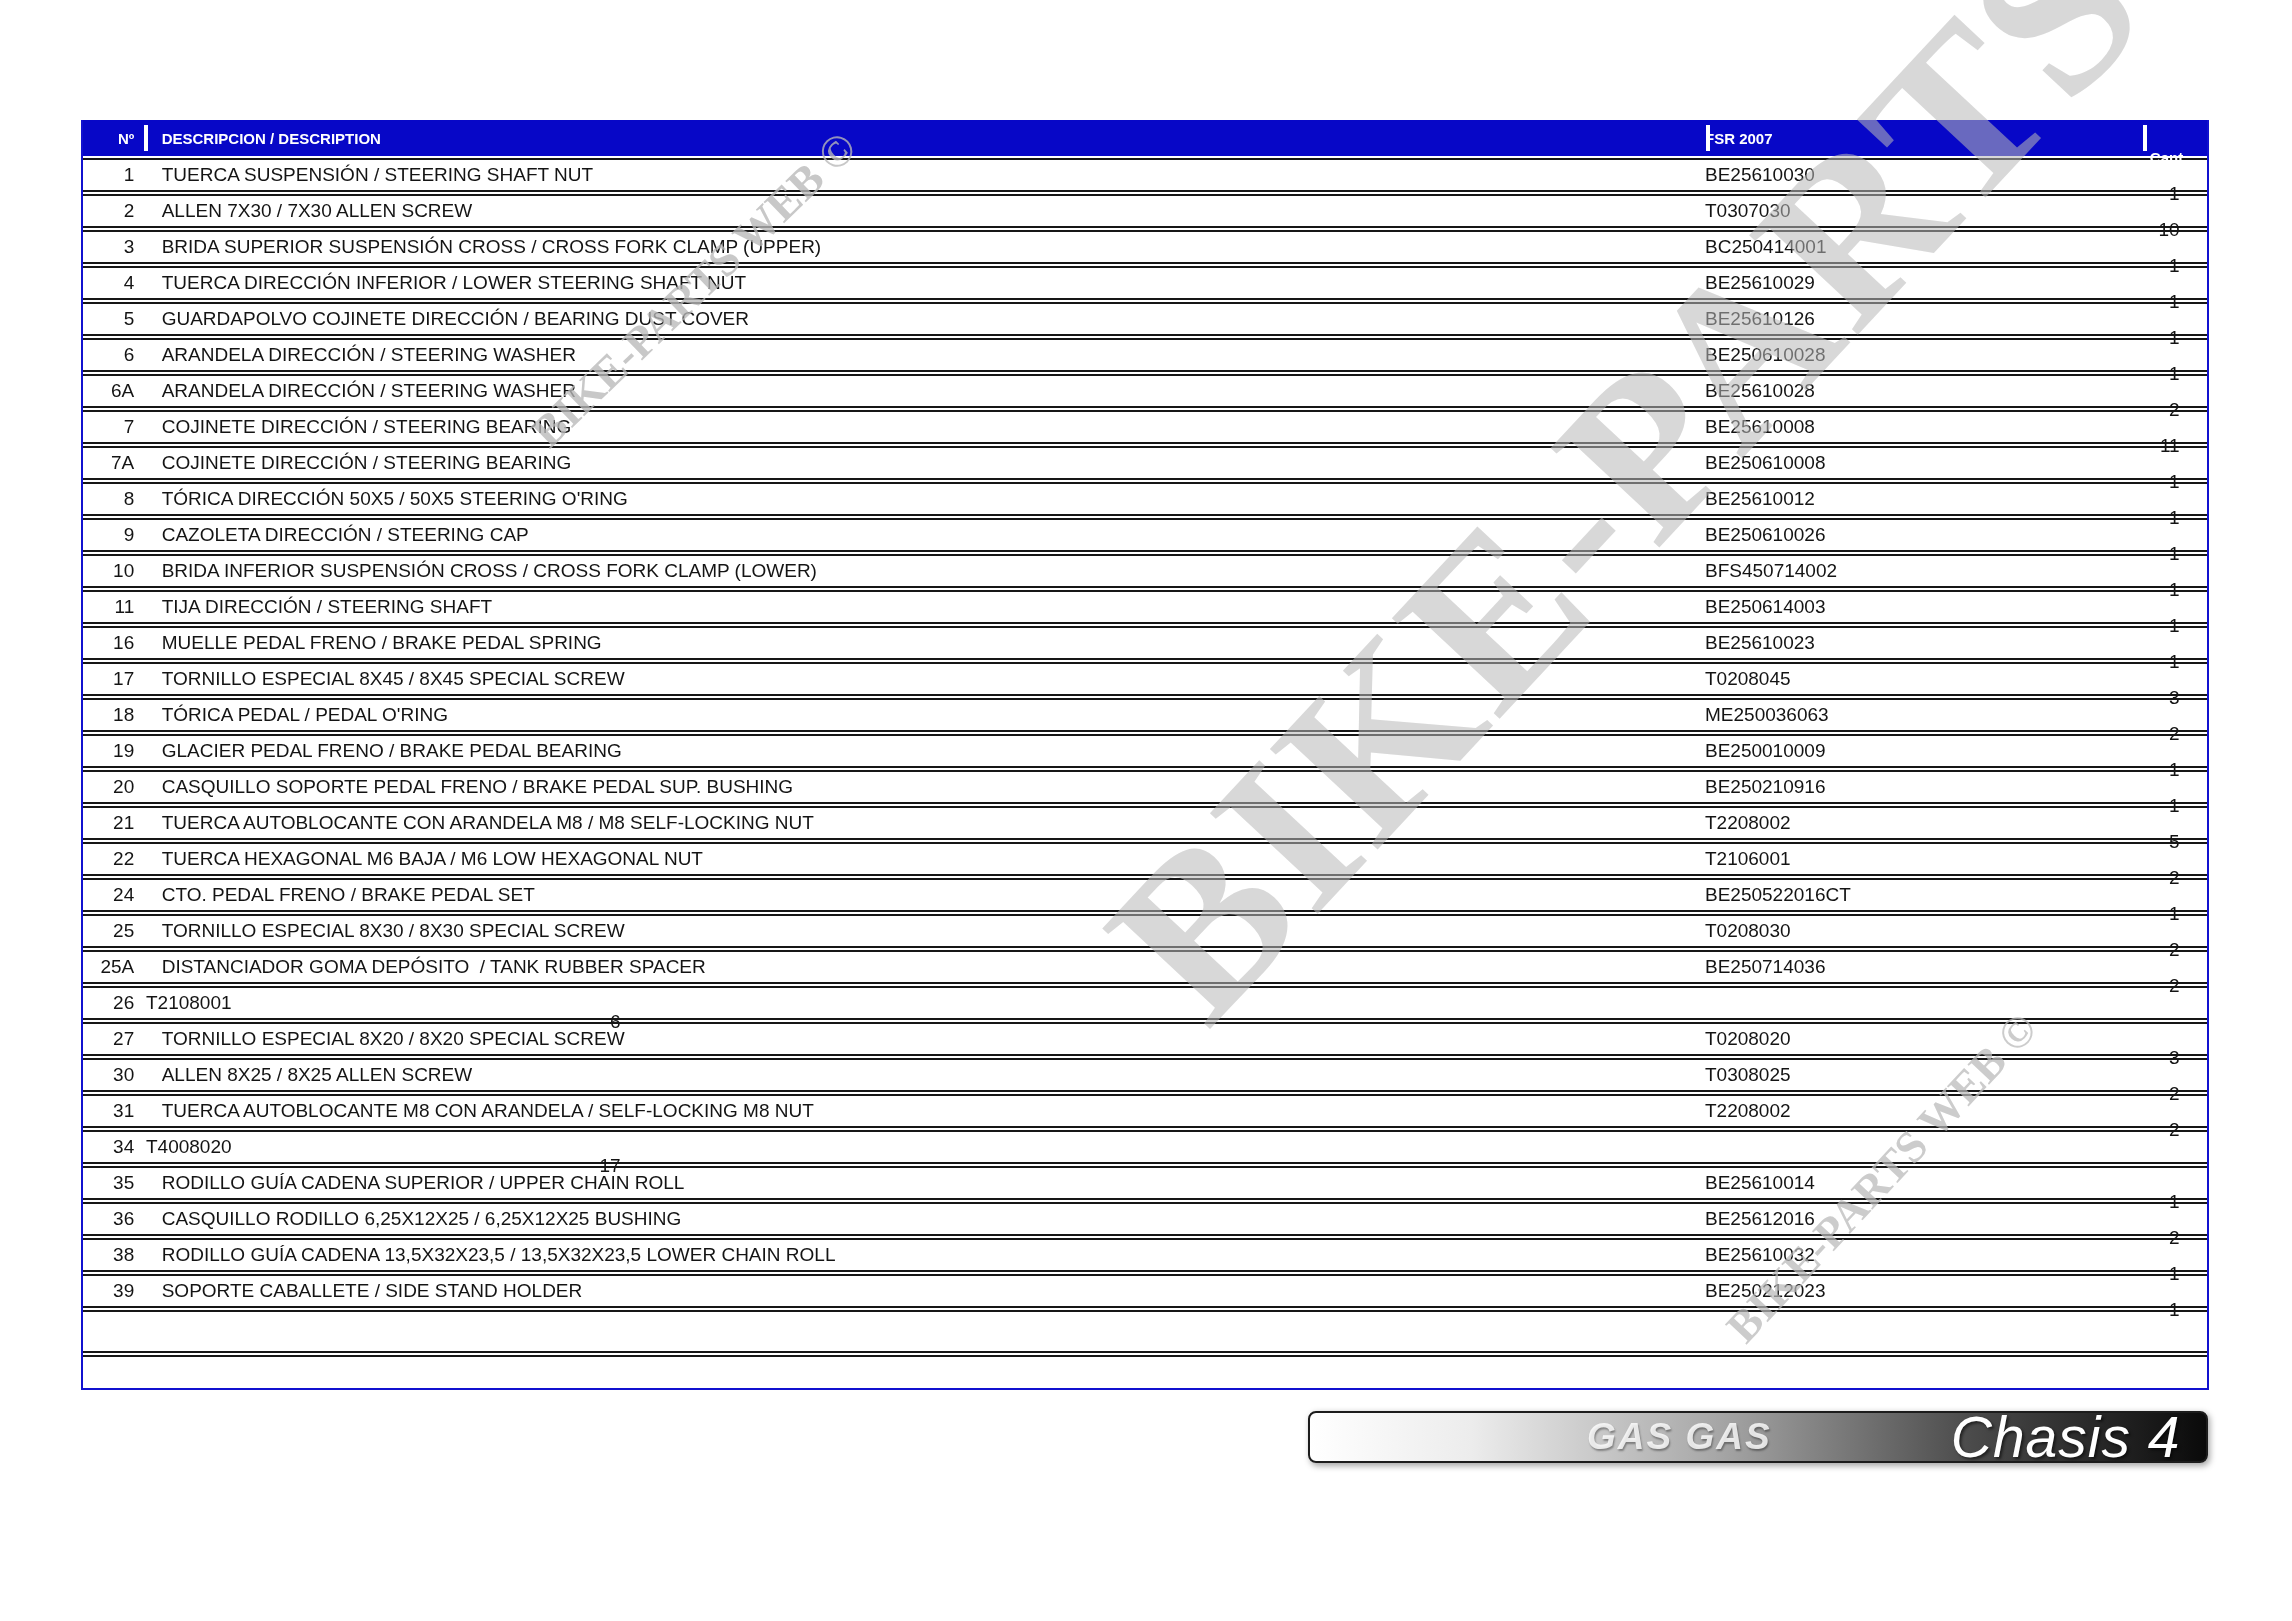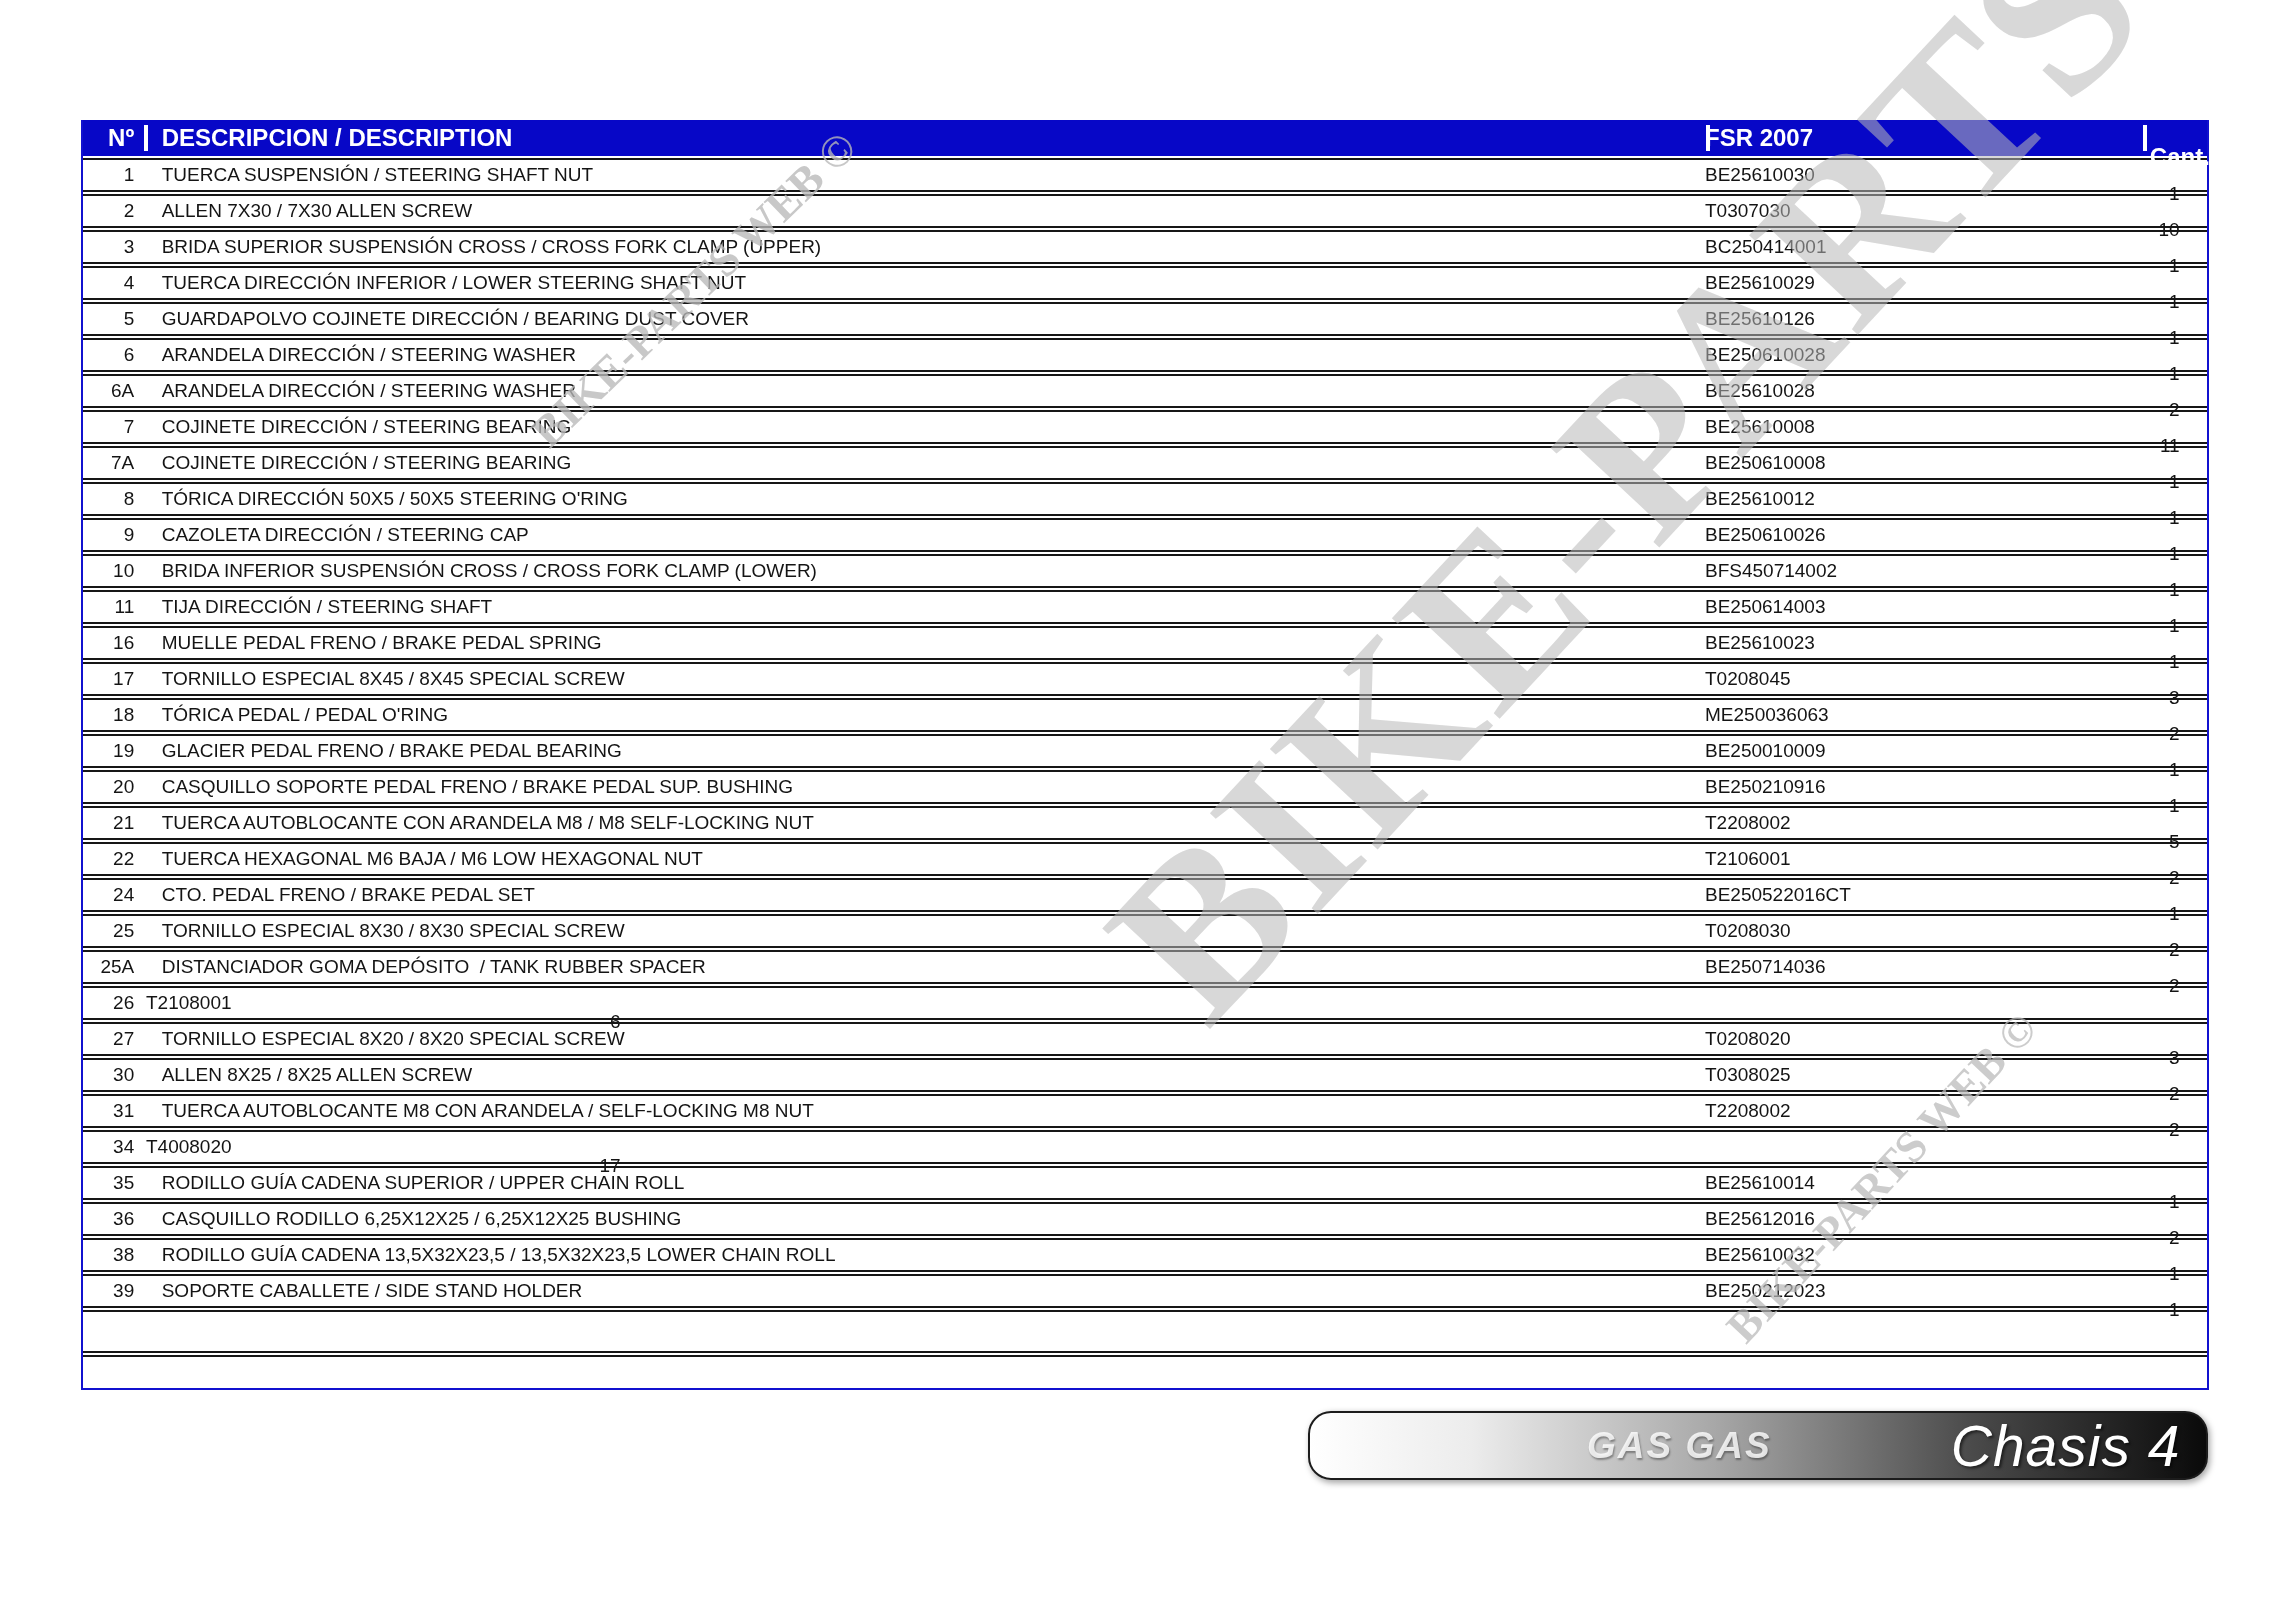--- a/index.html
+++ b/index.html
@@ -14,21 +14,21 @@
   .parts-table{
     position:absolute;left:81px;top:120px;width:2124px;
     border-left:2.9px solid var(--border-blue,#1111cf);
     border-right:2.9px solid var(--border-blue,#1111cf);
     border-bottom:2.9px solid var(--border-blue,#1111cf);
     background:#ffffff;
   }
   .thead{
     display:flex;align-items:center;height:36px;
     background:var(--header-blue,#0707c7);
-    color:#ffffff;font-weight:bold;font-size:24px;
+    color:#ffffff;font-weight:bold;font-size:15px;
     position:relative;
   }
   .hsep{position:absolute;top:4.9px;bottom:4.9px;width:3.9px;background:#ffffff;}
   .hsep.s1{left:61px;}
   .hsep.s2{left:1623px;}
   .hsep.s3{left:2060px;}
 
   .c-num{width:63px;text-align:right;padding-right:11.8px;box-sizing:border-box;flex:none;}
   .c-desc{flex:1;padding-left:15.7px;box-sizing:border-box;white-space:pre;overflow:hidden;}
   .c-fsr{width:437px;text-align:left;flex:none;}
@@ -58,22 +58,22 @@
     color:var(--wm-gray,#b9b9b9);
     white-space:nowrap;
   }
   .wm > span{display:block;transform:translate(-50%,-50%);}
   .wm-small-topleft{transform:translate(539px,439px) rotate(-44deg);font-size:45px;opacity:.78;}
   .wm-giant{transform:translate(1152px,980px) rotate(-47deg);font-size:225px;opacity:.55;letter-spacing:3.9px;}
   .wm-small-bottom{transform:translate(1735px,1335px) rotate(-47deg);font-size:45px;opacity:.72;}
 
   
   .footer-plate{
-    position:absolute;left:1308px;top:1411px;width:900px;height:69px;
-    border-radius:23px;
+    position:absolute;left:1308px;top:1411px;width:900px;height:52px;
+    border-radius:8px;
     border:2px solid #1c1c1c;
     background:linear-gradient(90deg,#ffffff 0%,#ececec 18%,#a8a8a8 45%,#4a4a4a 74%,#0a0a0a 100%);
     box-shadow:2px 2.9px 5.9px rgba(0,0,0,0.35);
     box-sizing:border-box;
     text-align:center;
   }
   .brand-text{
     position:absolute;left:277px;top:50%;transform:translateY(-50%);
     font-style:italic;font-weight:bold;font-size:37px;letter-spacing:2px;
     color:rgba(255,255,255,0.82);

